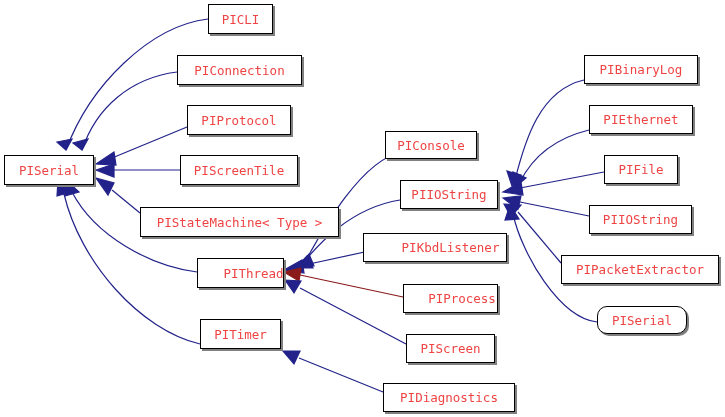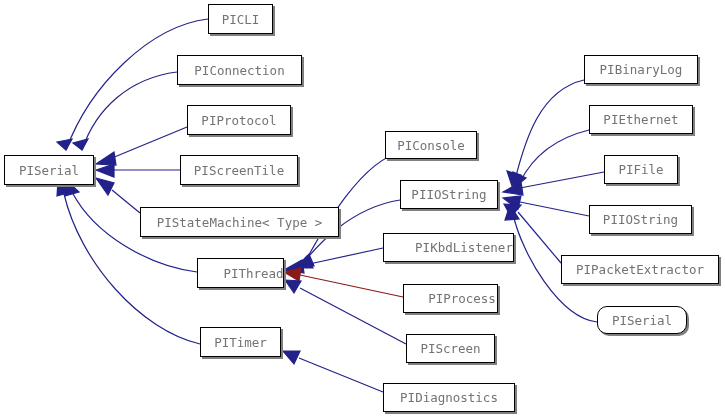--- a/index.html
+++ b/index.html
@@ -25,21 +25,21 @@
   .node {
     position: absolute;
     box-sizing: border-box;
     background: #ffffff;
     border: 1px solid #000000;
     box-shadow: 2px 2px 0 0 #808080;
     display: flex;
     align-items: center;
     justify-content: center;
     font-size: 12.5px;
-    color: #737373;
+    color: #ef4444;
     letter-spacing: 0px;
     white-space: nowrap;
     z-index: 5;
   }
   .node-label {
     pointer-events: none;
   }
 </style>
 </head>
 <body>
@@ -138,33 +138,33 @@
   </div>
 
   <div class="node" style="left:140px; top:207px; width:199px; height:30px;">
     <span class="node-label">PIStateMachine&lt; Type &gt;</span>
   </div>
 
   <div class="node" style="left:197px; top:258px; width:87px; height:30px;padding-left:26px;">
     <span class="node-label">PIThread</span>
   </div>
 
-  <div class="node" style="left:200px; top:327px; width:81px; height:30px;">
+  <div class="node" style="left:200px; top:319px; width:81px; height:30px;">
     <span class="node-label">PITimer</span>
   </div>
 
   <div class="node" style="left:385px; top:131px; width:92px; height:28px;">
     <span class="node-label">PIConsole</span>
   </div>
 
   <div class="node" style="left:400px; top:180px; width:98px; height:29px;">
     <span class="node-label">PIIOString</span>
   </div>
 
-  <div class="node" style="left:383px; top:233px; width:131px; height:29px;padding-left:31px;">
+  <div class="node" style="left:363px; top:233px; width:144px; height:29px;padding-left:31px;">
     <span class="node-label">PIKbdListener</span>
   </div>
 
   <div class="node" style="left:403px; top:284px; width:95px; height:29px;padding-left:23px;">
     <span class="node-label">PIProcess</span>
   </div>
 
   <div class="node" style="left:383px; top:383px; width:132px; height:29px;">
     <span class="node-label">PIDiagnostics</span>
   </div>

